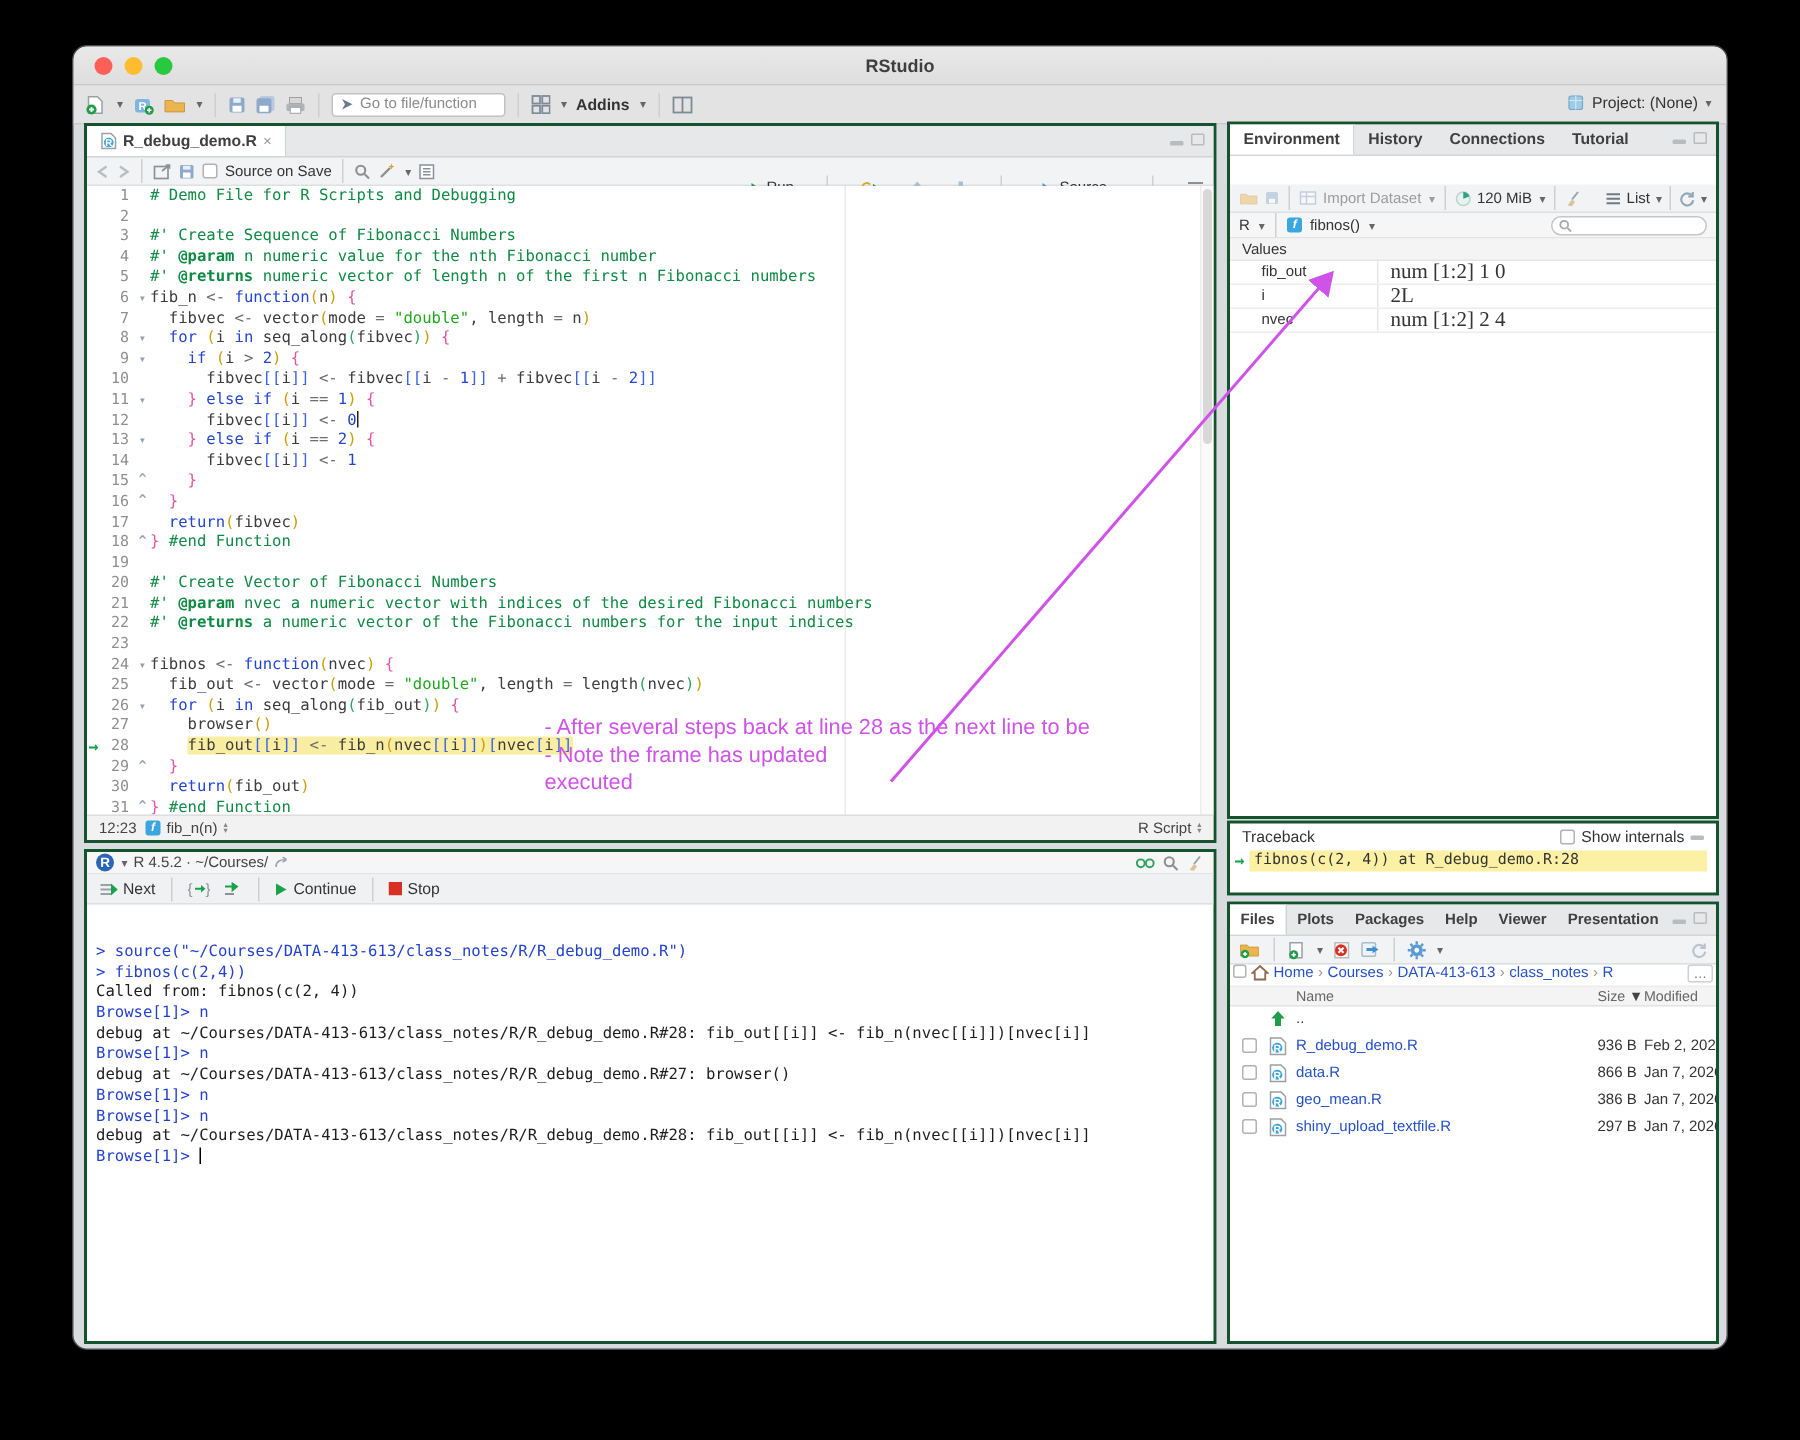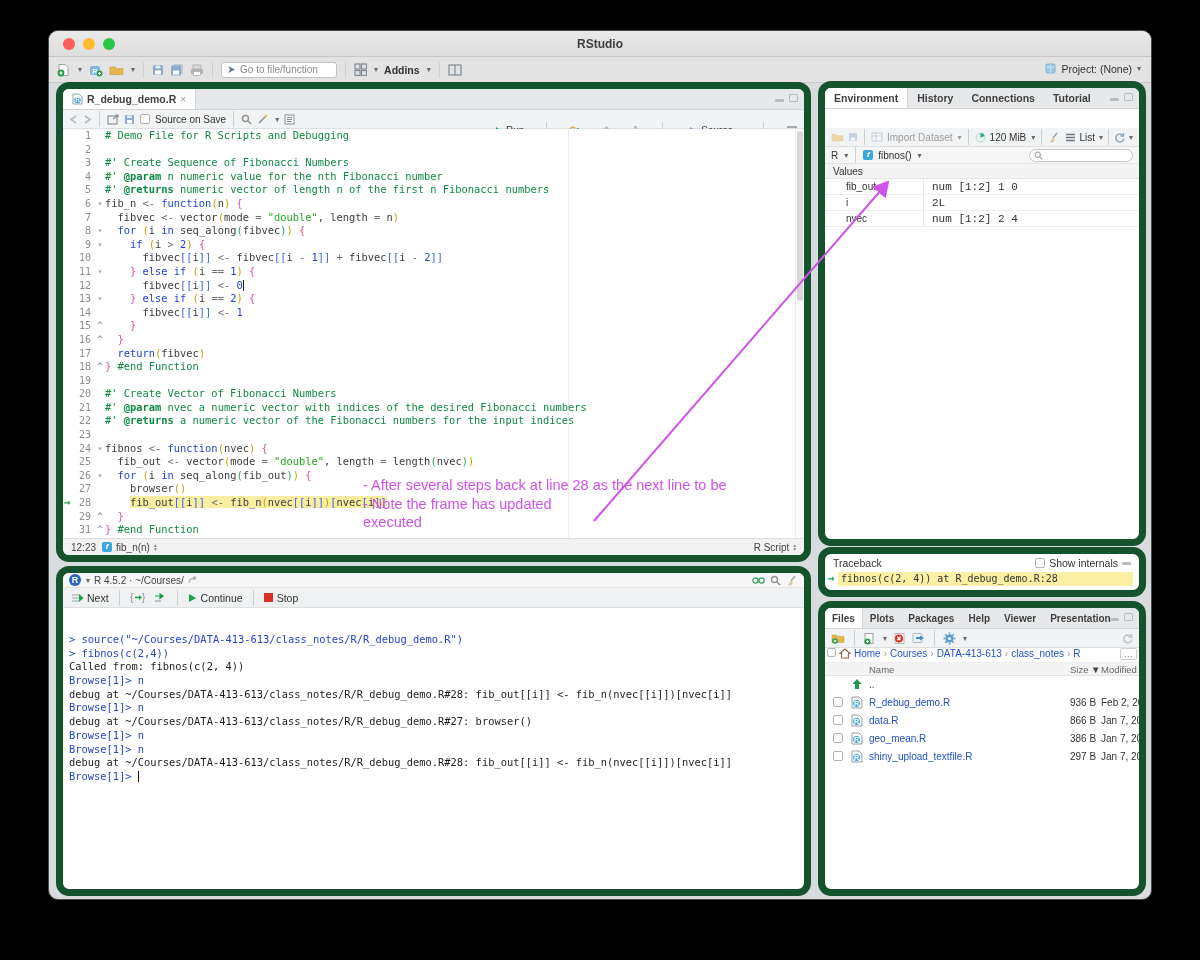--- a/index.html
+++ b/index.html
@@ -25,21 +25,21 @@
                   display:flex; align-items:center; padding:0 8px; gap:6px; font-size:10.5px; color:#333; }
   .sep-v { width:1px; height:16px; background:#cfcfcf; margin:0 2px; }
   .tb-ico { display:inline-flex; align-items:center; justify-content:center; height:18px; }
   .dd { font-size:8px; color:#666; margin-left:1px; }
   .goto-box { width:116px; height:16px; background:#fff; border:1px solid #c2c2c2; border-radius:3px;
               font-size:10px; color:#8a8a8a; display:flex; align-items:center; gap:4px; padding:0 5px; }
   .proj { position:absolute; right:10px; top:31px; display:flex; align-items:center; gap:4px;
           font-size:10.5px; color:#333; }
 
   
-  .pane { position:absolute; background:#fff; border:7px solid #14532d; border-radius:13px; overflow:hidden; }
+  .pane { position:absolute; background:#fff; border:2px solid #14532d; border-radius:0; overflow:hidden; }
   #source-pane  { left:7px;  top:51px;  width:755px; height:480px; }
   #console-pane { left:7px;  top:535px; width:755px; height:330px; }
   #env-pane     { left:769px; top:50px; width:328px; height:465px; }
   #trace-pane   { left:769px; top:516px; width:328px; height:50px; }
   #files-pane   { left:769px; top:570px; width:328px; height:295px; }
 
   .tabbar { position:relative; height:21px; background:#e6e8ea; border-bottom:1px solid #d2d5d8;
             display:flex; align-items:stretch; font-size:10.5px; color:#3f3f3f; }
   .tab { display:flex; align-items:center; gap:4px; padding:0 9px; font-weight:bold; cursor:default; }
   .tab.active { background:#fff; border-right:1px solid #d2d5d8; border-left:1px solid #d2d5d8; margin-left:-1px; }
@@ -88,21 +88,21 @@
 
   
   .env-row2 { height:17px; background:#f6f6f6; border-bottom:1px solid #e3e3e3; display:flex; align-items:center;
               gap:5px; padding:0 6px; font-size:10px; color:#333; }
   .searchbox { margin-left:auto; width:104px; height:13px; background:#fff; border:1px solid #c6c6c6; border-radius:7px;
                display:flex; align-items:center; padding:0 4px; }
   .env-sect { height:15px; background:#f4f4f4; border-bottom:1px solid #e5e5e5; font-size:10px; color:#333;
               display:flex; align-items:center; padding:0 8px; }
   .env-row { height:16px; border-bottom:1px solid #ededed; display:flex; font-size:10px; color:#333; align-items:center; }
   .env-name { width:99px; padding-left:21px; border-right:1px solid #e7e7e7; height:100%; display:flex; align-items:center; }
-  .env-val { padding-left:8px; font-family:Liberation Mono, monospace; font-size:11px; }
+  .env-val { padding-left:8px; font-family:Liberation Serif, serif; font-size:14px; }
 
   
   .trace-head { height:18px; display:flex; align-items:center; padding:0 8px; font-size:10.5px; color:#333; gap:5px; }
   .trace-entry { position:relative; height:15px; font-family:"DejaVu Sans Mono",monospace; font-size:10px; color:#333; }
   .trace-hl { position:absolute; left:13px; right:6px; top:0; height:14px; background:#fbf0a3; line-height:14px; padding-left:3px; }
   .checkbox { width:10px; height:10px; border:1px solid #b2b2b2; border-radius:2px; background:#fff; display:inline-block; }
 
   
   .crumbbar { height:15px; display:flex; align-items:flex-start; gap:3px; padding:0 2px; font-size:10px; border-bottom:1px solid #ededed; }
   .crumb-link { color:#2450c8; } .crumb-sep { color:#999; }
@@ -332,20 +332,21 @@
           <div class="code-line"><span class="gut-num">20</span><span class="code-text"><span class="tk-c">#' Create Vector of Fibonacci Numbers</span></span></div>
           <div class="code-line"><span class="gut-num">21</span><span class="code-text"><span class="tk-c">#' </span><span class="tk-g">@param</span><span class="tk-c"> nvec a numeric vector with indices of the desired Fibonacci numbers</span></span></div>
           <div class="code-line"><span class="gut-num">22</span><span class="code-text"><span class="tk-c">#' </span><span class="tk-g">@returns</span><span class="tk-c"> a numeric vector of the Fibonacci numbers for the input indices</span></span></div>
           <div class="code-line"><span class="gut-num">23</span><span class="code-text"></span></div>
           <div class="code-line"><span class="gut-num">24</span><span class="gut-fold">▾</span><span class="code-text"><span class="tk-i">fibnos </span><span class="tk-o">&lt;- </span><span class="tk-k">function</span><span class="tk-pg">(</span><span class="tk-i">nvec</span><span class="tk-pg">)</span><span class="tk-i"> </span><span class="tk-pk">{</span></span></div>
           <div class="code-line"><span class="gut-num">25</span><span class="code-text"><span class="tk-i">  fib_out </span><span class="tk-o">&lt;- </span><span class="tk-i">vector</span><span class="tk-pg">(</span><span class="tk-i">mode </span><span class="tk-o">= </span><span class="tk-s">"double"</span><span class="tk-i">, length </span><span class="tk-o">= </span><span class="tk-i">length</span><span class="tk-pt">(</span><span class="tk-i">nvec</span><span class="tk-pt">)</span><span class="tk-pg">)</span></span></div>
           <div class="code-line"><span class="gut-num">26</span><span class="gut-fold">▾</span><span class="code-text"><span class="tk-i">  </span><span class="tk-k">for </span><span class="tk-pg">(</span><span class="tk-i">i </span><span class="tk-k">in </span><span class="tk-i">seq_along</span><span class="tk-pt">(</span><span class="tk-i">fib_out</span><span class="tk-pt">)</span><span class="tk-pg">)</span><span class="tk-i"> </span><span class="tk-pk">{</span></span></div>
           <div class="code-line"><span class="gut-num">27</span><span class="code-text"><span class="tk-i">    browser</span><span class="tk-pg">()</span></span></div>
           <div class="code-line"><span class="gut-arrow">→</span><span class="gut-num">28</span><span class="code-text"><span class="tk-ws">    </span><span class="code-hl"><span class="tk-i">fib_out</span><span class="tk-pb">[[</span><span class="tk-i">i</span><span class="tk-pb">]]</span><span class="tk-i"> </span><span class="tk-o">&lt;- </span><span class="tk-i">fib_n</span><span class="tk-pg">(</span><span class="tk-i">nvec</span><span class="tk-pb">[[</span><span class="tk-i">i</span><span class="tk-pb">]]</span><span class="tk-pg">)</span><span class="tk-pb">[</span><span class="tk-i">nvec</span><span class="tk-pb">[</span><span class="tk-i">i</span><span class="tk-pb">]]</span></span></span></div>
           <div class="code-line"><span class="gut-num">29</span><span class="gut-fold" style="font-size: 9px; font-weight: bold;">^</span><span class="code-text"><span class="tk-i">  </span><span class="tk-pk">}</span></span></div>
+          <div class="code-line"><span class="gut-num">30</span><span class="code-text"><span class="tk-i">  </span><span class="tk-k">return</span><span class="tk-pg">(</span><span class="tk-i">fib_out</span><span class="tk-pg">)</span></span></div>
           <div class="code-line"><span class="gut-num">31</span><span class="gut-fold" style="font-size: 9px; font-weight: bold;">^</span><span class="code-text"><span class="tk-pk">}</span><span class="tk-i"> </span><span class="tk-c">#end Function</span></span></div>
         </div>
     <div class="scrollbar">
           <div class="scroll-thumb"></div>
         </div>
     <div class="statusbar">
       <span>12:23</span>
       <span style="display:flex;align-items:center;gap:4px;">
         <span class="f-badge">f</span>
         <span>fib_n(n)</span>

